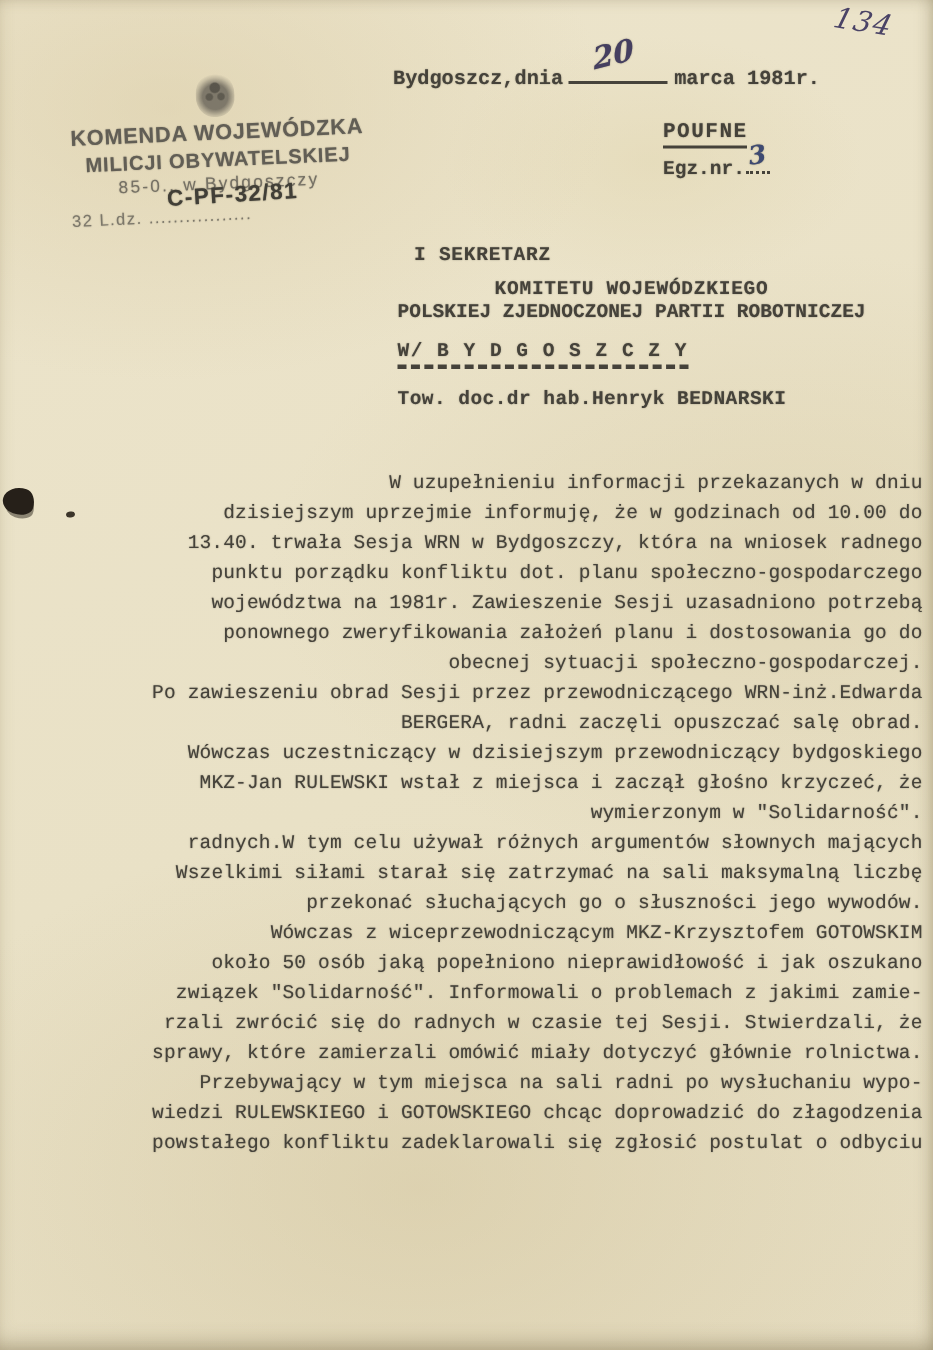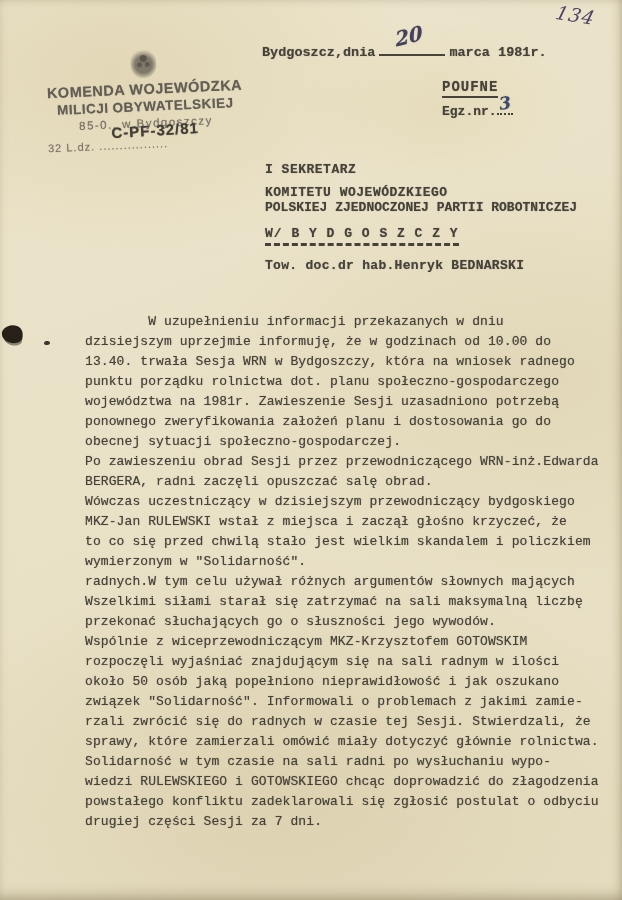--- a/index.html
+++ b/index.html
@@ -71,34 +71,34 @@
   .classif{position:absolute;left:430px;top:78px;margin-left:12px;}
   .classif .secret{
     font-size:14px;font-weight:700;letter-spacing:1px;
     border-bottom:2px solid #45423a;padding-bottom:1px;display:inline-block;
   }
   .classif .copy{font-size:13px;font-weight:700;margin-top:3px;white-space:nowrap;}
   .classif .copy .dots{display:inline-block;width:16px;border-bottom:2px dotted #45423a;position:relative;height:12px;}
   .classif .copy .hand{position:absolute;left:2px;top:-8px;font-size:17px;color:#3e4a72;transform:rotate(-8deg);}
   
   .addressee{position:absolute;left:265px;top:162px;font-size:13px;font-weight:700;}
-  .addressee .a1{margin-bottom:8px;letter-spacing:.5px;}
-  .addressee .a2{letter-spacing:.5px;}
+  .addressee .a1{margin-bottom:8px;letter-spacing:.5px;margin-left:11px;}
+  .addressee .a2{letter-spacing:.5px;text-align:center;}
   .addressee .a3{letter-spacing:0;}
   .addressee .a4{
     margin-top:11px;display:inline-block;letter-spacing:1px;
     border-bottom:3px dashed #45423a;padding-bottom:2px;
   }
   .addressee .a5{margin-top:12px;letter-spacing:.3px;}
   
   .body-text{
     position:absolute;left:85px;top:312px;width:530px;
     font-size:13px;line-height:20px;letter-spacing:.1px;
   }
-  .body-text div{white-space:pre;}
+  .body-text div{white-space:pre;text-align:right;}
   
   .blot{
     position:absolute;left:2px;top:325px;width:21px;height:18px;
     background:#262019;border-radius:62% 38% 55% 45% / 55% 60% 40% 45%;
     transform:rotate(18deg);
     box-shadow:2px 3px 0 -1px rgba(46,40,30,.5);
   }
   .blot-dot{
     position:absolute;left:44px;top:341px;width:6px;height:4px;
     background:#3c352a;border-radius:50%;transform:rotate(-10deg);
@@ -136,41 +136,38 @@
     <div class="a2">KOMITETU WOJEWÓDZKIEGO</div>
     <div class="a3">POLSKIEJ ZJEDNOCZONEJ PARTII ROBOTNICZEJ</div>
     <div><span class="a4">W/ B Y D G O S Z C Z Y</span></div>
     <div class="a5">Tow. doc.dr hab.Henryk BEDNARSKI</div>
   </div>
 
   <div class="body-text tw">
       <div>        W uzupełnieniu informacji przekazanych w dniu</div>
       <div>dzisiejszym uprzejmie informuję, że w godzinach od 10.00 do</div>
       <div>13.40. trwała Sesja WRN w Bydgoszczy, która na wniosek radnego</div>
-      <div>punktu porządku rolnictwa dot. planu społeczno-gospodarczego</div>
+      <div>punktu porządku konfliktu dot. planu społeczno-gospodarczego</div>
       <div>województwa na 1981r. Zawieszenie Sesji uzasadniono potrzebą</div>
       <div>ponownego zweryfikowania założeń planu i dostosowania go do</div>
       <div>obecnej sytuacji społeczno-gospodarczej.</div>
       <div>Po zawieszeniu obrad Sesji przez przewodniczącego WRN-inż.Edwarda</div>
       <div>BERGERA, radni zaczęli opuszczać salę obrad.</div>
       <div>Wówczas uczestniczący w dzisiejszym przewodniczący bydgoskiego</div>
       <div>MKZ-Jan RULEWSKI wstał z miejsca i zaczął głośno krzyczeć, że</div>
-      <div>to co się przed chwilą stało jest wielkim skandalem i policzkiem</div>
       <div>wymierzonym w "Solidarność".</div>
       <div>radnych.W tym celu używał różnych argumentów słownych mających</div>
       <div>Wszelkimi siłami starał się zatrzymać na sali maksymalną liczbę</div>
       <div>przekonać słuchających go o słuszności jego wywodów.</div>
-      <div>Wspólnie z wiceprzewodniczącym MKZ-Krzysztofem GOTOWSKIM</div>
-      <div>rozpoczęli wyjaśniać znajdującym się na sali radnym w ilości</div>
+      <div>Wówczas z wiceprzewodniczącym MKZ-Krzysztofem GOTOWSKIM</div>
       <div>około 50 osób jaką popełniono nieprawidłowość i jak oszukano</div>
       <div>związek "Solidarność". Informowali o problemach z jakimi zamie-</div>
       <div>rzali zwrócić się do radnych w czasie tej Sesji. Stwierdzali, że</div>
       <div>sprawy, które zamierzali omówić miały dotyczyć głównie rolnictwa.</div>
-      <div>Solidarność w tym czasie na sali radni po wysłuchaniu wypo-</div>
+      <div>Przebywający w tym miejsca na sali radni po wysłuchaniu wypo-</div>
       <div>wiedzi RULEWSKIEGO i GOTOWSKIEGO chcąc doprowadzić do złagodzenia</div>
       <div>powstałego konfliktu zadeklarowali się zgłosić postulat o odbyciu</div>
-      <div>drugiej części Sesji za 7 dni.</div>
     </div>
 
   <div class="blot"></div>
   <div class="blot-dot"></div>
 
 </div>
 
 </body></html>

